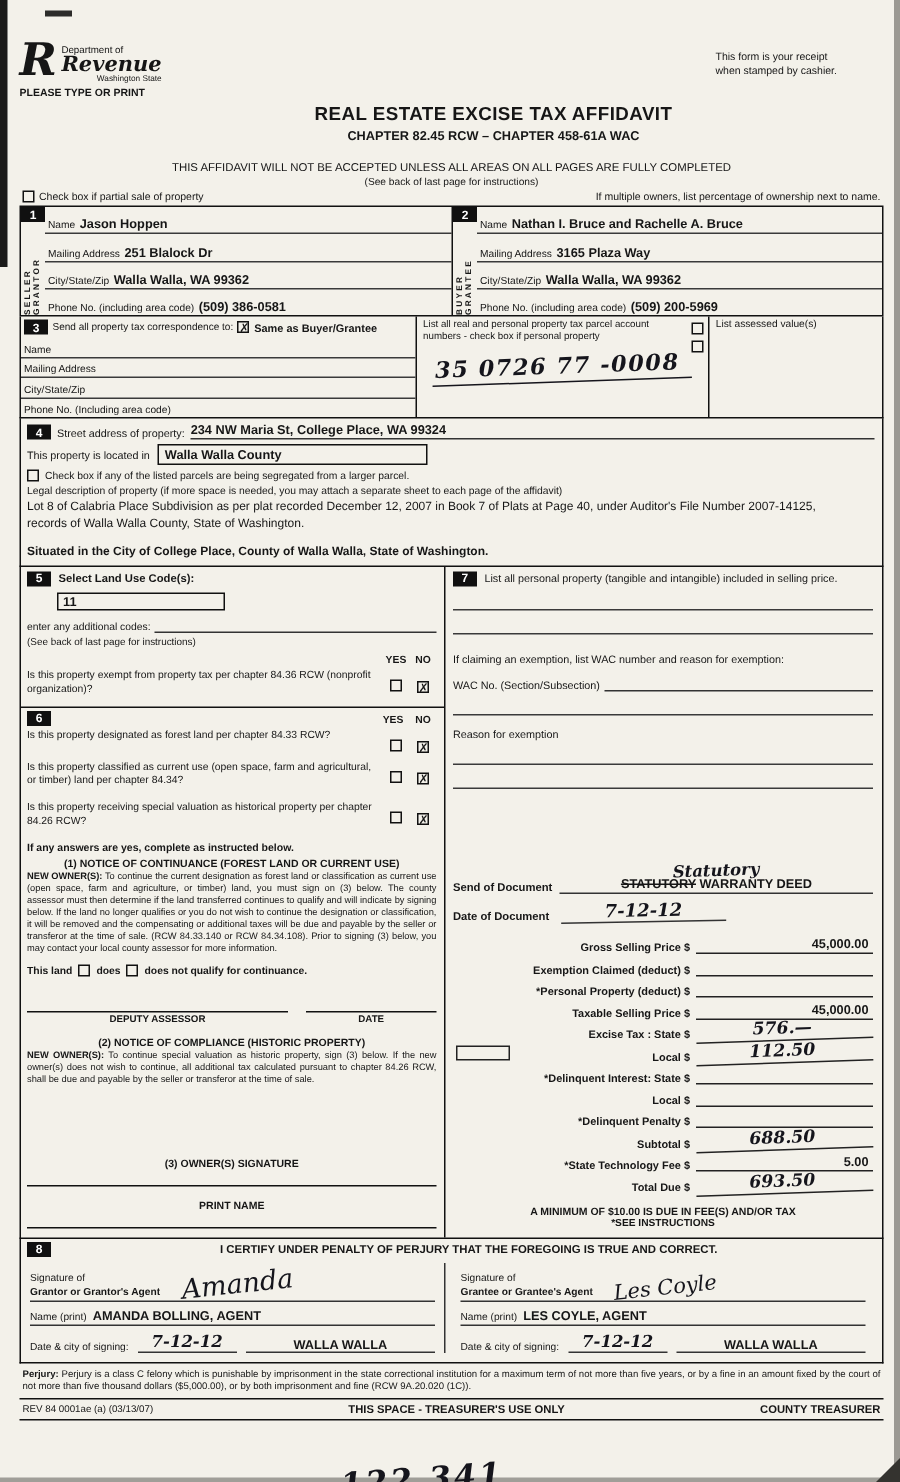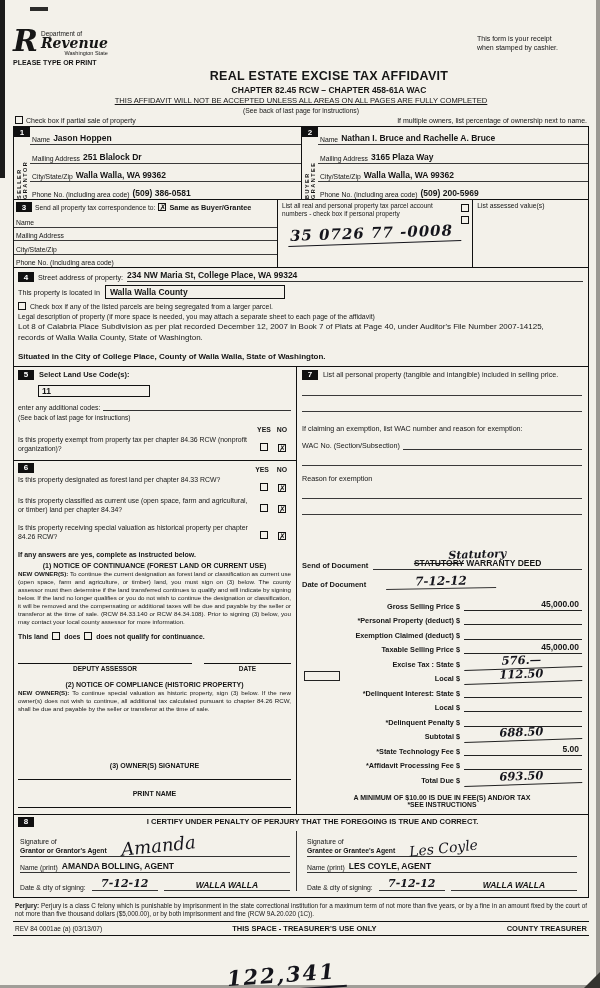--- a/index.html
+++ b/index.html
@@ -29,21 +29,21 @@
   .logo-r { font-family:"DejaVu Serif",serif; font-style:italic; font-weight:bold; font-size:30px; line-height:26px; }
   .logo-txt { padding-top:2px; }
   .logo-dept { display:block; font-size:6.5px; }
   .logo-name { display:block; font-family:"DejaVu Serif",serif; font-style:italic; font-weight:bold; font-size:14px; line-height:13px; }
   .logo-state { display:block; font-size:5.5px; text-align:right; }
   .please-type { font-size:7px; margin-top:3px; }
   .hdr-center { flex:1; text-align:center; padding-top:4px;margin-top:37px; }
   .title { font-size:12.5px; letter-spacing:.3px; }
   .chapter { font-size:8.5px; margin-top:2px; }
   .hdr-right { width:112px; font-size:7px; padding-top:6px; line-height:1.3; }
-  .warning { font-size:7.6px; text-align:center; text-decoration:underline; margin-top:1px; }
+  .warning { font-size:7.6px; text-align:center; margin-top:12px; }
   .see-back { font-size:6.8px; text-align:center; margin-top:2px; }
   .partial-row { display:flex; justify-content:space-between; font-size:7px; margin:2px 2px 2px 2px; align-items:flex-end; }
   .inline { display:inline-flex; gap:3px; align-items:center; }
 
   
   .party-wrap { display:flex; border:1px solid #111; min-height:74px; }
   .party { width:50%; display:flex; }
   .party + .party { border-left:1px solid #111; }
   .side-strip { width:16px; display:flex; flex-direction:column; align-items:center; gap:2px; padding-top:0; }
   .vwrap { flex:1; display:flex; flex-direction:row; justify-content:center; }
@@ -112,21 +112,21 @@
   .s7-head { display:flex; gap:5px; align-items:flex-start; }
   .s7-personal { flex:1; font-size:7.2px; line-height:1.3; }
   .bl { border-bottom:1px solid #3a3a3a; height:14px; margin-top:2px; }
   .s7-exemption { font-size:7.2px; margin-top:12px; }
   .s7-wac { display:flex; align-items:flex-end; gap:3px; font-size:7.2px; margin-top:8px; }
   .s7-reason { font-size:7.2px; margin-top:8px; }
   .s7-type-row { display:flex; align-items:flex-end; gap:5px; margin-top:auto; font-size:7.5px; }
   .s7-type-val { flex:1; border-bottom:1px solid #333; text-align:center; position:relative; padding-bottom:1px; }
   .s7-type-hand { display:block; font-size:11px; margin-bottom:-3px; transform:rotate(-2deg); }
   .struck { text-decoration:line-through; }
-  .s7-date-row { display:flex; align-items:flex-end; gap:20px; font-size:7.5px; margin-top:4px; }
+  .s7-date-row { display:flex; align-items:flex-end; gap:8px; font-size:7.5px; margin-top:4px; }
   .s7-date { display:inline-block; width:110px; border-bottom:1px solid #333; text-align:center; font-size:12px; transform:rotate(-1deg); }
   .money { margin-top:7px; }
   .mrow { display:flex; align-items:flex-end; justify-content:flex-end; height:14.5px; position:relative; }
   .mlabel { font-size:7.3px; font-weight:bold; margin-right:4px; white-space:nowrap; }
   .mval { width:118px; border-bottom:1px solid #222; font-size:8.5px; font-weight:bold; text-align:right; padding:0 3px 1px 0; }
   .mval.hv { font-size:11.5px; text-align:center; transform:rotate(-2deg); }
   .mbox { position:absolute; left:2px; bottom:2px; width:36px; height:10px; border:1px solid #222; }
   .s7-min { font-size:7px; font-weight:bold; text-align:center; margin-top:9px; }
   .s7-seeinstr { font-size:6.8px; font-weight:bold; text-align:center; }
 
@@ -137,21 +137,21 @@
   .s8-cols { display:flex; margin-top:4px; }
   .s8-col { flex:1; padding:0 6px 0 2px; }
   .s8-col + .s8-col { border-left:1px solid #333; padding-left:10px; }
   .s8-sigrow { display:flex; align-items:flex-end; border-bottom:1px solid #333; min-height:26px; }
   .s8-siglabel { font-size:6.8px; line-height:1.3; }
   .s8-sig { font-size:18px; margin-left:14px; transform:rotate(-6deg); }
   .s8-sig.small { font-size:14px; }
   .s8-printrow { display:flex; align-items:flex-end; gap:4px; border-bottom:1px solid #333; margin-top:4px; font-size:6.8px; padding-bottom:1px; }
   .s8-daterow { display:flex; align-items:flex-end; gap:6px; margin-top:4px; font-size:6.8px; }
   .duline { display:inline-block; width:66px; border-bottom:1px solid #333; text-align:center; font-size:11px; }
-  .duline2 { flex:1; border-bottom:1px solid #333; text-align:center;font-style:italic; }
+  .duline2 { flex:1; border-bottom:1px solid #333; text-align:center; }
 
   
   .perjury { font-size:6.4px; line-height:1.3; text-align:justify; margin-top:4px; padding:0 2px; }
   .footrow { display:flex; justify-content:space-between; align-items:center; border-top:1px solid #111; border-bottom:1px solid #111;
              margin-top:3px; padding:2px 2px; }
   .rev { font-size:6.5px; }
   .tspace { font-size:7.5px; font-weight:bold; }
   .ctreas { font-size:7.5px; font-weight:bold; }
   .stamp { display:inline-block; margin:26px 0 0 212px; font-size:21px; letter-spacing:2px; transform:rotate(-4deg);
            border-bottom:2px solid #1a1a22; padding:0 10px 2px 2px; }
@@ -429,25 +429,25 @@
         <div class="s7-date-row">
           <span class="b">Date of Document</span>
           <span class="hand s7-date">7-12-12</span>
         </div>
         <div class="money">
           <div class="mrow">
             <span class="mlabel">Gross Selling Price $</span>
             <span class="mval">45,000.00</span>
           </div>
           <div class="mrow">
+            <span class="mlabel">Exemption Claimed (deduct) $</span>
+            <span class="mval"></span>
+          </div>
+          <div class="mrow">
             <span class="mlabel">*Personal Property (deduct) $</span>
-            <span class="mval"></span>
-          </div>
-          <div class="mrow">
-            <span class="mlabel">Exemption Claimed (deduct) $</span>
             <span class="mval"></span>
           </div>
           <div class="mrow">
             <span class="mlabel">Taxable Selling Price $</span>
             <span class="mval">45,000.00</span>
           </div>
           <div class="mrow">
             <span class="mlabel">Excise Tax : State $</span>
             <span class="mval hv hand">576.—</span>
           </div>
@@ -468,24 +468,20 @@
             <span class="mlabel">*Delinquent Penalty $</span>
             <span class="mval"></span>
           </div>
           <div class="mrow">
             <span class="mlabel">Subtotal $</span>
             <span class="mval hv hand">688.50</span>
           </div>
           <div class="mrow">
             <span class="mlabel">*State Technology Fee $</span>
             <span class="mval">5.00</span>
-          </div>
-          <div class="mrow">
-            <span class="mlabel">*Affidavit Processing Fee $</span>
-            <span class="mval"></span>
           </div>
           <div class="mrow">
             <span class="mlabel">Total Due $</span>
             <span class="mval hv hand">693.50</span>
           </div>
         </div>
         <div class="s7-min">A MINIMUM OF $10.00 IS DUE IN FEE(S) AND/OR TAX</div>
         <div class="s7-seeinstr">*SEE INSTRUCTIONS</div>
       </div>
     </div>

